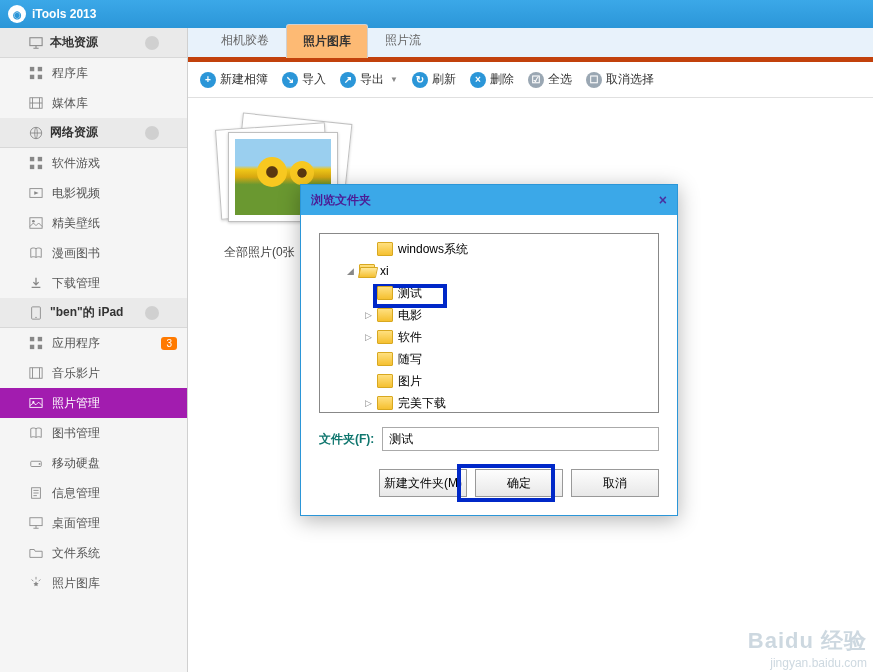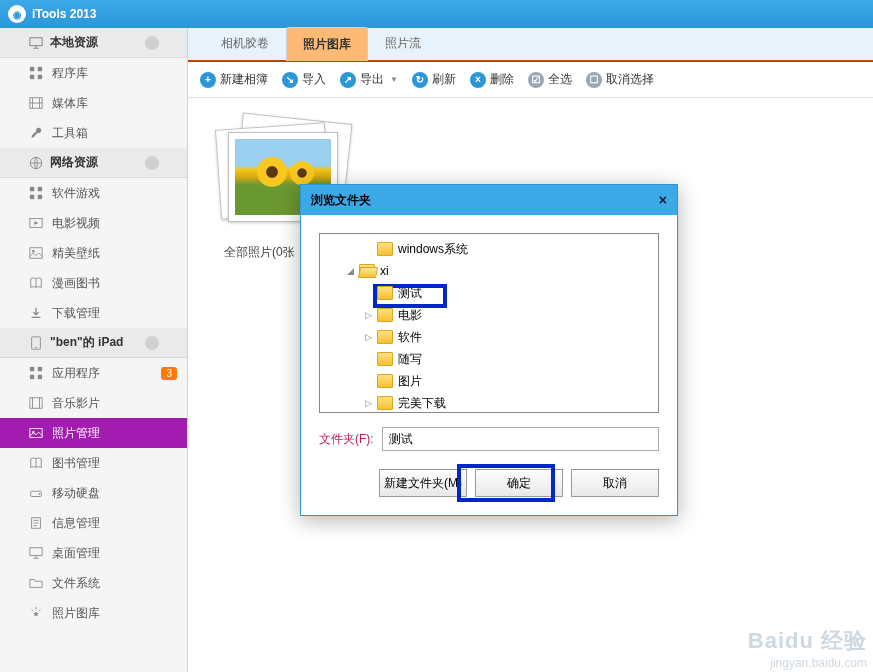--- a/index.html
+++ b/index.html
@@ -14,21 +14,21 @@
     .section-header { height: 30px; background: #eaeaea; display: flex; align-items: center; padding: 0 28px; font-weight: bold; color: #333; border-bottom: 1px solid #d8d8d8; }
     .section-header .icon { width: 16px; height: 16px; margin-right: 6px; display: inline-flex; align-items: center; justify-content: center; color: #888; }
     .section-header .toggle { margin-left: auto; width: 14px; height: 14px; background: #d0d0d0; border-radius: 50%; }
     .sidebar-item { height: 30px; display: flex; align-items: center; padding: 0 10px 0 28px; color: #555; cursor: pointer; }
     .sidebar-item.active { background: #a21caf; color: #fff; }
     .sidebar-item .icon { width: 16px; height: 16px; margin-right: 8px; color: #888; display: inline-flex; align-items: center; justify-content: center; }
     .sidebar-item.active .icon { color: #fff; }
     .badge { margin-left: auto; background: #ff7a00; color: #fff; border-radius: 3px; padding: 1px 5px; font-size: 10px; }
     
     .content { flex: 1; display: flex; flex-direction: column; background: #f4f8fb; }
-    .tabs { height: 34px; display: flex; align-items: flex-end; padding: 0 16px; background: #e8f2fb; border-bottom: 2px solid #c2410c; }
+    .tabs { height: 34px; display: flex; align-items: flex-end; padding: 0 16px; background: #e8f2fb; border-bottom: 5px solid #c2410c; }
     .tab { padding: 8px 16px; color: #666; cursor: pointer; border: 1px solid transparent; border-bottom: none; }
     .tab.active { background: #fdba74; color: #333; font-weight: bold; border-color: #d0d0d0; border-radius: 3px 3px 0 0; position: relative; top: 1px; }
     
     .toolbar { height: 36px; display: flex; align-items: center; padding: 0 12px; gap: 14px; background: #fff; border-bottom: 1px solid #e0e0e0; color: #333; }
     .tool-btn { display: flex; align-items: center; gap: 4px; cursor: pointer; }
     .tool-icon { width: 16px; height: 16px; border-radius: 50%; display: inline-flex; align-items: center; justify-content: center; color: #fff; font-size: 10px; font-weight: bold; }
     .ic-blue { background: #2b96d8; }
     .ic-gray { background: #9aa7b3; }
     .dd { color: #888; font-size: 8px; margin-left: 2px; }
     
@@ -38,35 +38,35 @@
     .pf1 { width: 110px; height: 90px; top: 0; left: 20px; transform: rotate(6deg); }
     .pf2 { width: 110px; height: 90px; top: 8px; left: 0; transform: rotate(-4deg); }
     .pf3 { width: 110px; height: 90px; top: 14px; left: 10px; padding: 6px; }
     .photo-img { width: 100%; height: 100%; background: linear-gradient(to bottom, #9acfef 0%, #9acfef 35%, #f0c818 40%, #d8a810 50%, #6a9830 60%, #6a9830 100%); position: relative; }
     .sunflower { position: absolute; width: 30px; height: 30px; background: radial-gradient(circle, #5a3810 0%, #5a3810 25%, #f8c820 30%, #f8c820 100%); border-radius: 50%; }
     .sf1 { top: 18px; left: 22px; }
     .sf2 { top: 22px; left: 55px; width: 24px; height: 24px; }
     .photo-caption { margin: 16px 0 0 16px; color: #444; }
     
     .dialog { position: absolute; top: 184px; left: 300px; width: 378px; background: #fff; border: 1px solid #2b96d8; box-shadow: 0 4px 20px rgba(0,0,0,0.3); z-index: 100; }
-    .dialog-titlebar { height: 30px; background: #3ba8e8; color: #000000; display: flex; align-items: center; padding: 0 10px; font-weight: bold; }
+    .dialog-titlebar { height: 30px; background: #3ba8e8; color: #4c1d95; display: flex; align-items: center; padding: 0 10px; font-weight: bold; }
     .dialog-close { margin-left: auto; cursor: pointer; font-size: 14px; opacity: 0.85; }
     .dialog-body { padding: 18px; }
     .tree-box { border: 1px solid #888; height: 180px; overflow-y: auto; padding: 4px 17px; background: #fff; }
     .tree-item { display: flex; align-items: center; height: 22px; padding-left: 8px; cursor: pointer; }
     .tree-item .exp { width: 11px; color: #888; font-size: 9px; display: inline-flex; justify-content: center; }
     .tree-item .folder { width: 16px; height: 14px; background: linear-gradient(#ffe080, #f5c030); border-radius: 1px; margin: 0 5px 0 3px; border: 1px solid #d8a820; position: relative; }
     .tree-item .folder.open::before { content:''; position:absolute; bottom:-1px; left:-1px; right:-3px; height:9px; background: linear-gradient(#ffe89a,#f5c030); border:1px solid #d8a820; border-radius:1px; transform: skewX(-12deg); }
     .tree-item.indent { padding-left: 26px; }
     .tree-item.highlighted { position: relative; }
     .highlight-box { position: absolute; border: 4px solid #0028c8; pointer-events: none; }
     .hb-tree { top: 2px; left: 36px; width: 74px; height: 24px; }
     
     .path-row { display: flex; align-items: center; margin: 14px 0 18px; gap: 8px; }
-    .path-row label { color: #be185d; }
+    .path-row label { color: #0f766e; font-weight: bold; }
     .path-input { flex: 1; height: 24px; border: 1px solid #aaa; padding: 0 6px; }
     
     .dialog-buttons { display: flex; gap: 8px; justify-content: flex-end; position: relative; }
     .dlg-btn { width: 88px; height: 28px; border: 1px solid #999; background: linear-gradient(#fdfdfd,#e8e8e8); cursor: pointer; }
     .hb-ok { left: 138px; top: -5px; width: 98px; height: 38px; }
     
     .watermark { position: absolute; right: 6px; bottom: 2px; color: #c5d2db; font-size: 13px; text-align: right; z-index: 200; opacity: 0.85; }
     .watermark .b { font-size: 22px; font-weight: bold; letter-spacing: 1px; }
     
     svg { width: 14px; height: 14px; }
@@ -105,28 +105,20 @@
       <span>程序库</span>
     </div>
     <div class="sidebar-item">
       <span class="icon">
           <svg viewBox="0 0 16 16">
             <rect x="1" y="2" width="14" height="12" fill="none" stroke="currentColor"></rect>
             <path d="M4 2v12M12 2v12M1 8h14" stroke="currentColor"></path>
           </svg>
         </span>
       <span>媒体库</span>
-    </div>
-    <div class="sidebar-item">
-      <span class="icon">
-          <svg viewBox="0 0 16 16">
-            <path d="M11 2a3 3 0 00-2.8 4L3 11v2h2l5-5.2A3 3 0 1011 2z" fill="currentColor"></path>
-          </svg>
-        </span>
-      <span>工具箱</span>
     </div>
 
     <div class="section-header">
       <span class="icon">
           <svg viewBox="0 0 16 16">
             <circle cx="8" cy="8" r="6.5" fill="none" stroke="currentColor"></circle>
             <path d="M1.5 8h13M8 1.5c2 2 2 11 0 13M8 1.5c-2 2-2 11 0 13" fill="none" stroke="currentColor"></path>
           </svg>
         </span>
       <span>网络资源</span>

